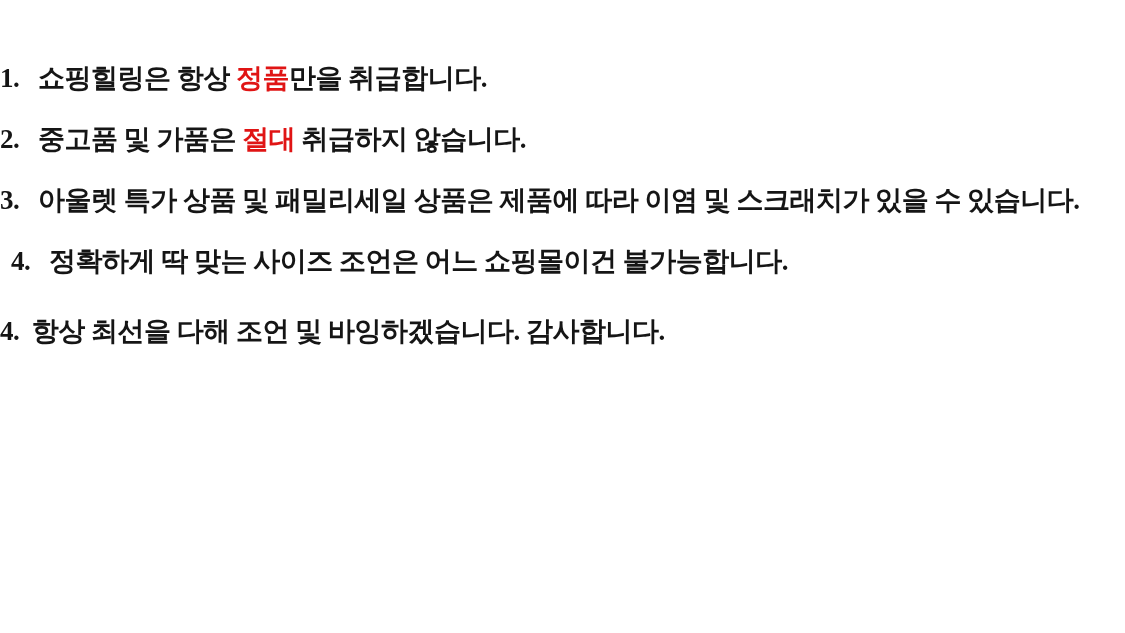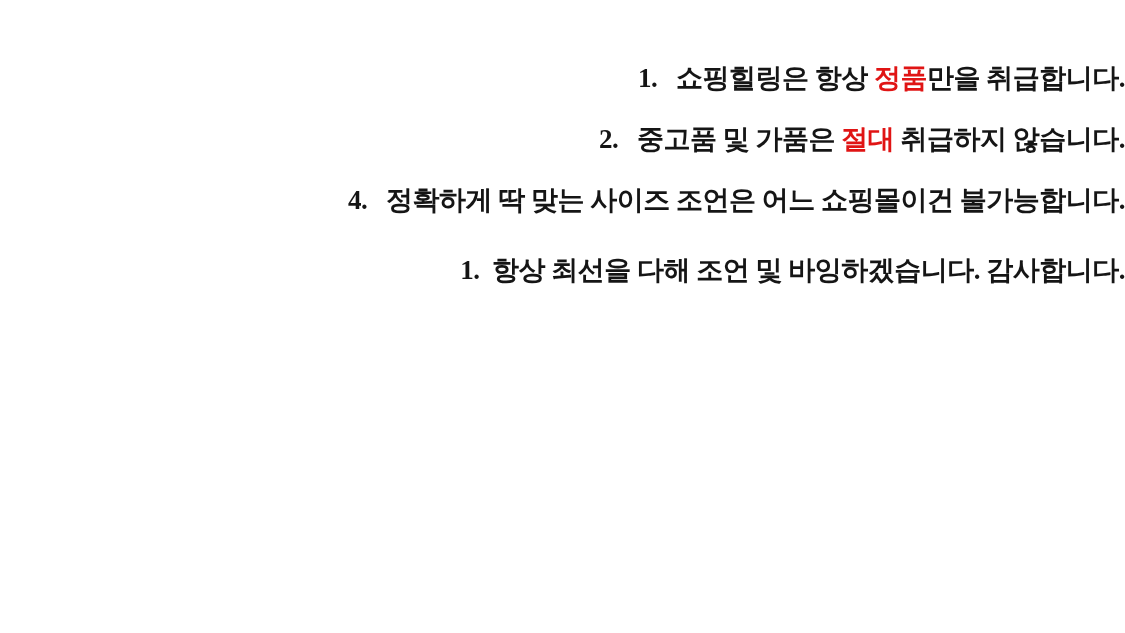--- a/index.html
+++ b/index.html
@@ -12,29 +12,30 @@
   body{
     width:1125px;
     height:633px;
     background:var(--bg);
     overflow:hidden;
     font-family:"Liberation Serif","DejaVu Serif",serif;
   }
   .notice{
     width:100%;
     padding-top:57px;
-    text-align:right;
+    text-align:left;
   }
   .item{
     margin:0 0 18px 0;
   }
   
   .item:nth-child(4),
   .item:nth-child(5){
     margin-bottom:27px;
+    padding-left:11px;
   }
   .line{
     line-height:43px;
     font-size:27px;
     font-weight:700;
     color:var(--ink);
     letter-spacing:-0.5px;
     white-space:nowrap;
   }
   .seg{
@@ -48,20 +49,23 @@
 <body>
 
 <main class="notice">
     <div class="item">
       <div class="line"><span class="seg">1.   쇼핑힐링은 항상 </span><span class="seg red">정품</span><span class="seg">만을 취급합니다.</span></div>
     </div>
     <div class="item">
       <div class="line"><span class="seg">2.   중고품 및 가품은 </span><span class="seg red">절대</span><span class="seg"> 취급하지 않습니다.</span></div>
     </div>
     <div class="item">
+      <div class="line"><span class="seg">3.   아울렛 특가 상품 및 패밀리세일 상품은 제품에 따라 이염 및 스크래치가 있을 수 있습니다.</span></div>
+    </div>
+    <div class="item">
       <div class="line"><span class="seg">4.   정확하게 딱 맞는 사이즈 조언은 어느 쇼핑몰이건 불가능합니다.</span></div>
     </div>
     <div class="item">
     </div>
     <div class="item">
-      <div class="line"><span class="seg">1.  항상 최선을 다해 조언 및 바잉하겠습니다. 감사합니다.</span></div>
+      <div class="line"><span class="seg">4.  항상 최선을 다해 조언 및 바잉하겠습니다. 감사합니다.</span></div>
     </div>
   </main>
 
 </body></html>

